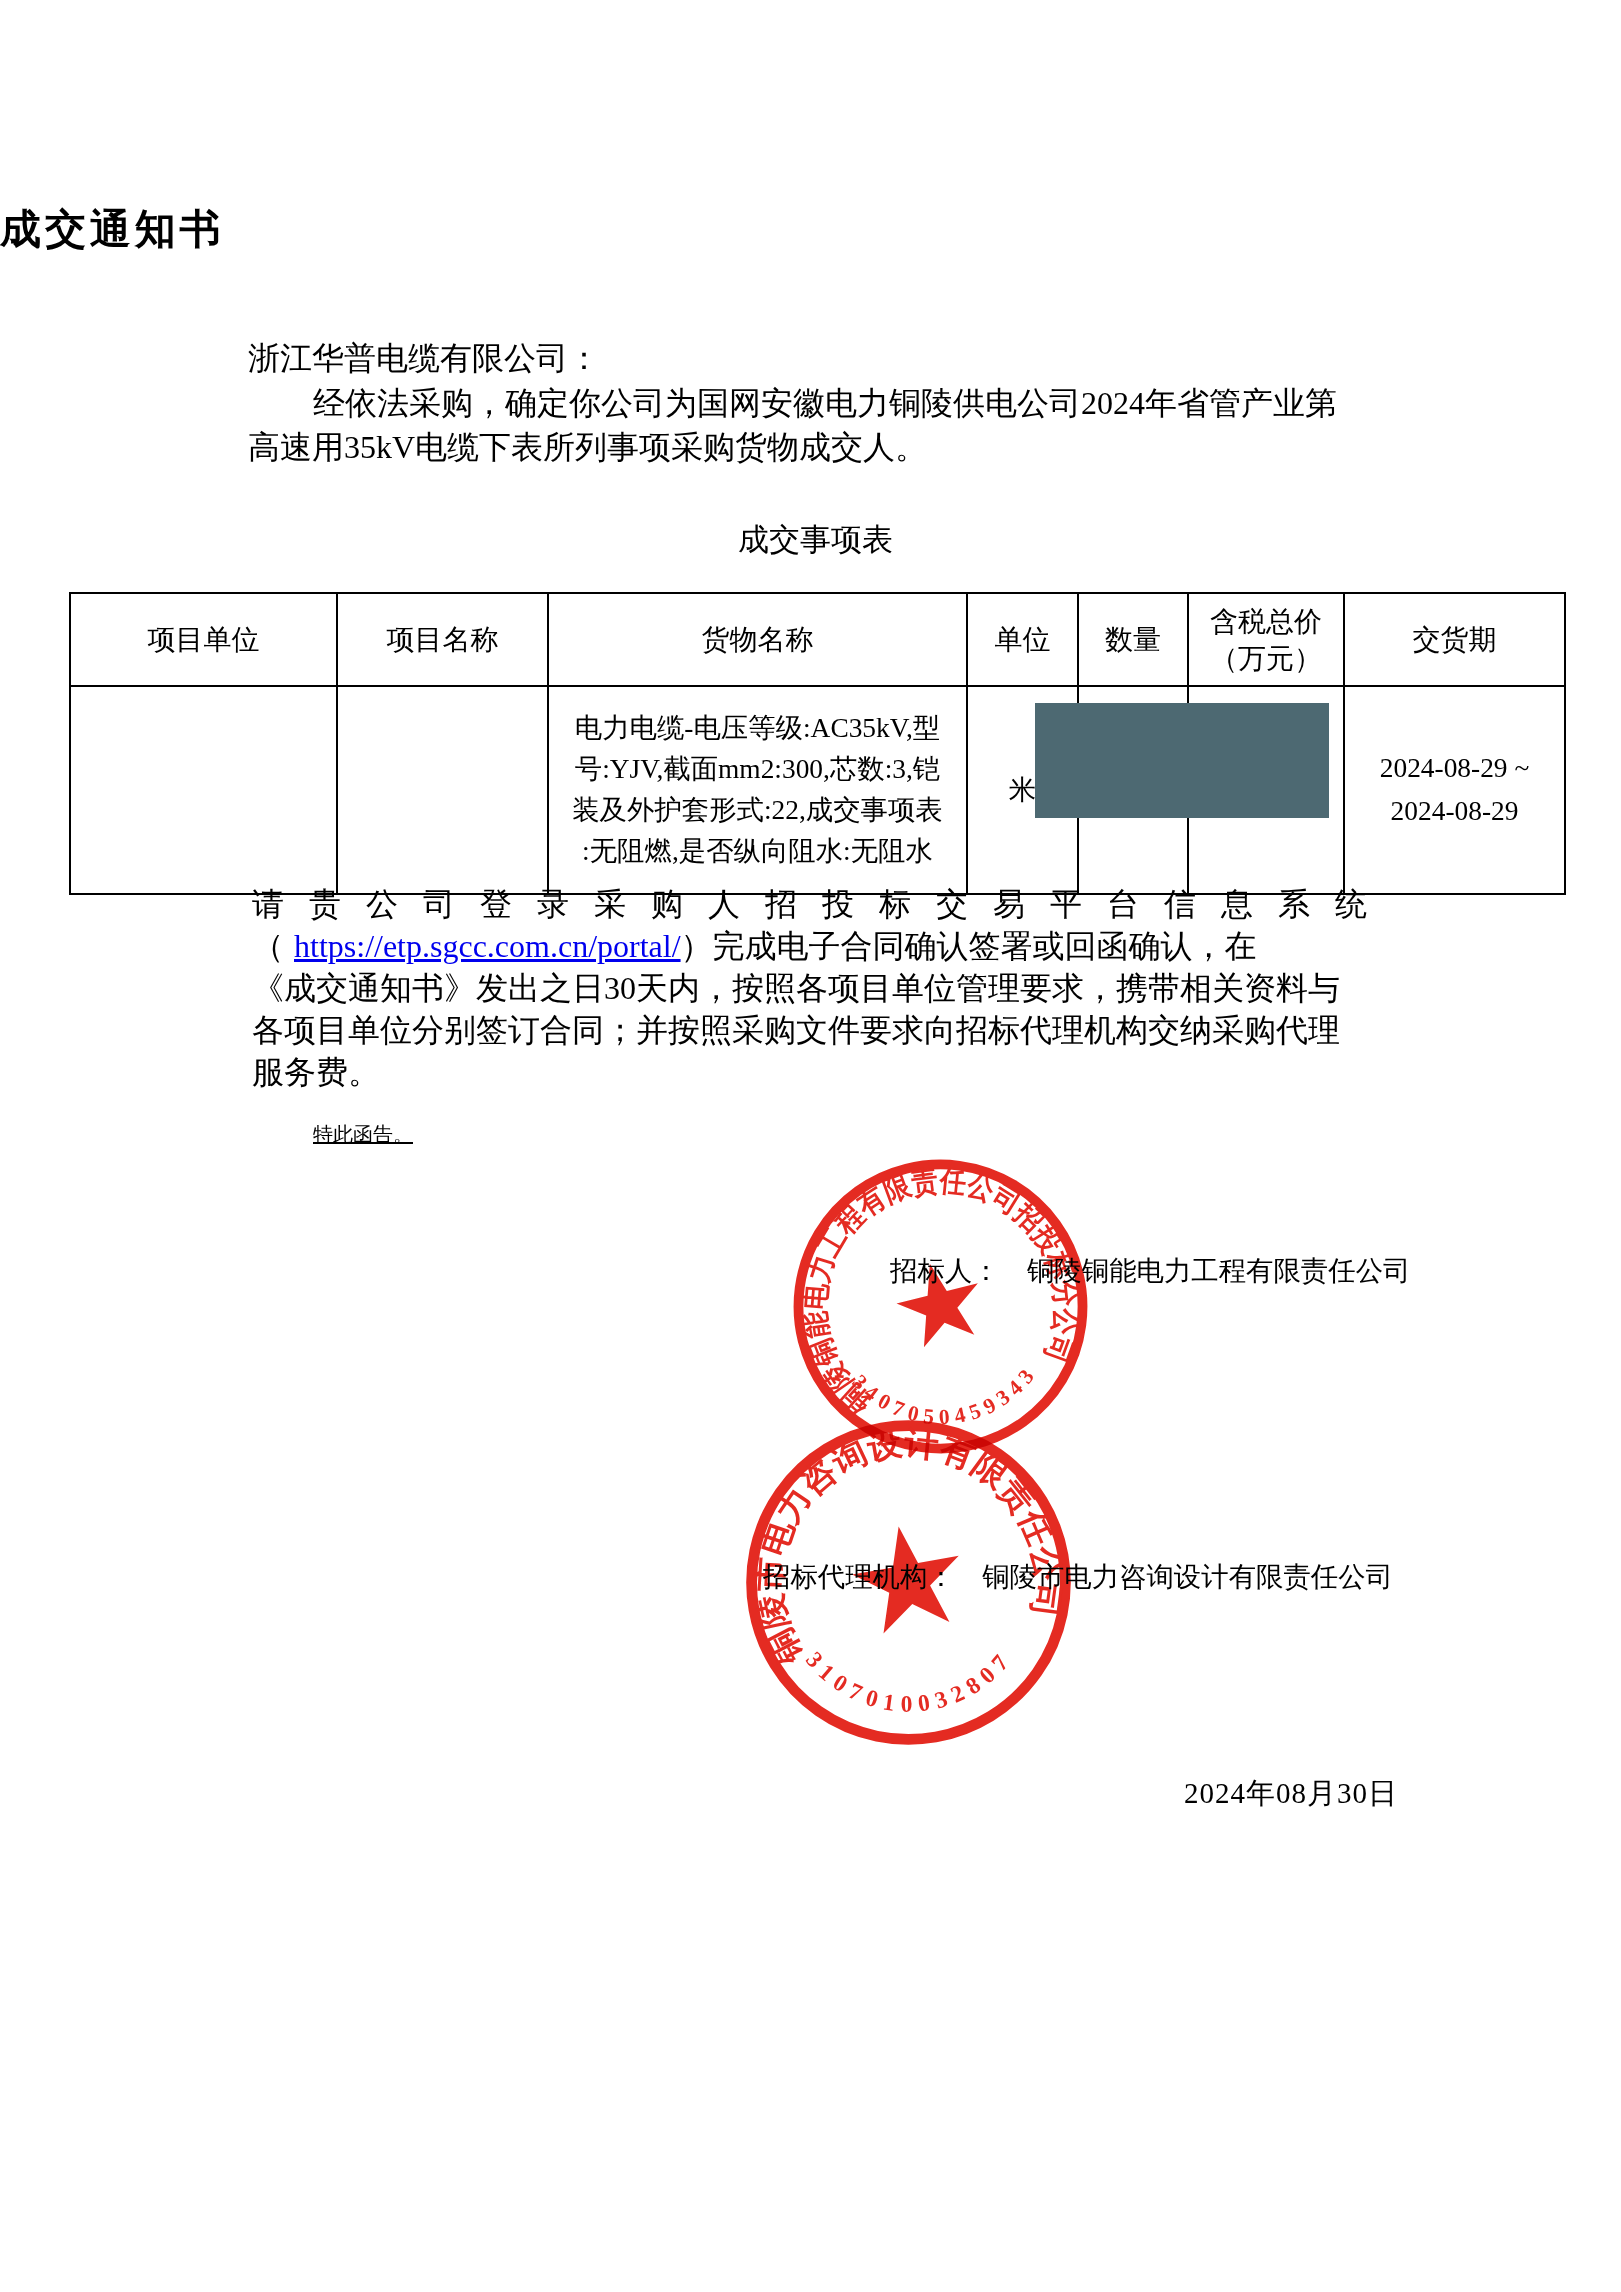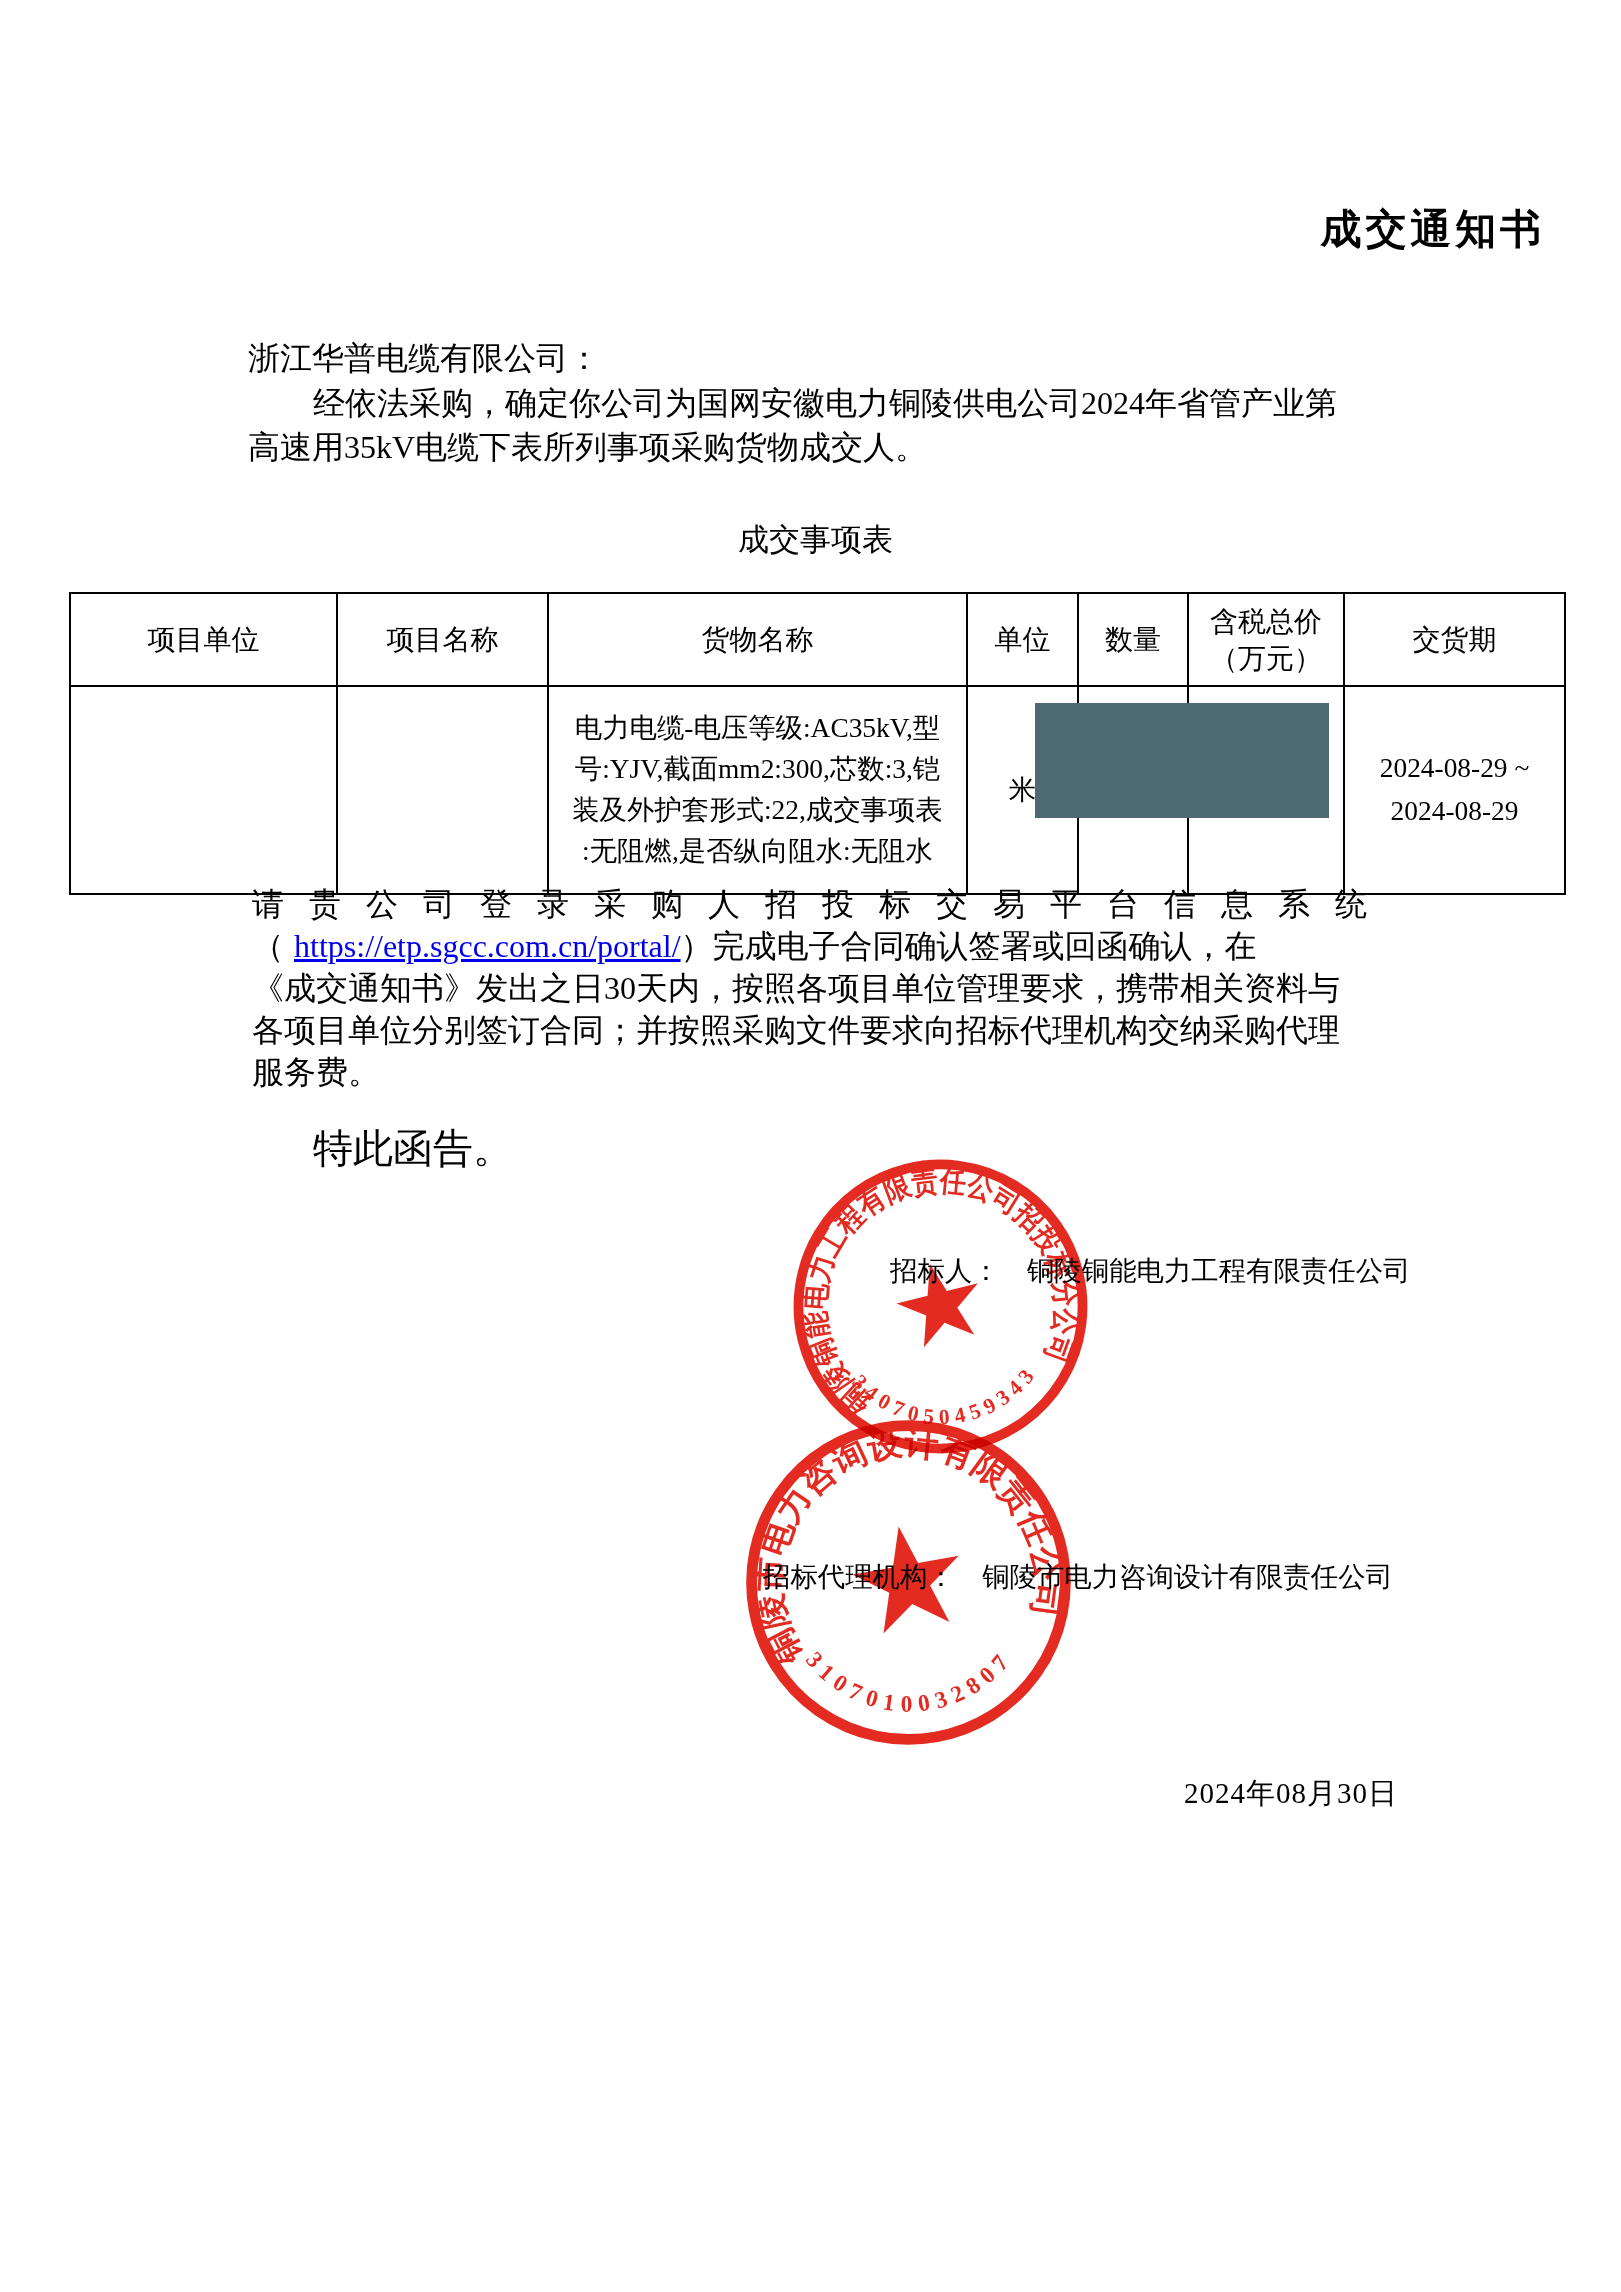--- a/index.html
+++ b/index.html
@@ -7,21 +7,21 @@
     position:relative;
     width:1621px;height:2293px;
     background:#ffffff;
     font-family:"Liberation Serif","DejaVu Serif",serif;
     color:#000;
     overflow:hidden;
   }
   .abs{position:absolute;}
   .doc-title{
     top:202px;left:0;width:1545px;
-    text-align:right;
+    text-align:left;
     font-size:41px;font-weight:bold;letter-spacing:3.9px;
   }
   .addressee{
     top:337px;left:248px;
     font-size:32px;
   }
   .para1{
     top:381px;left:248px;width:1155px;
     font-size:32px;line-height:44px;
   }
@@ -50,21 +50,21 @@
     top:703px;left:1035px;width:294px;height:115px;
     background:#4d6972;
   }
   .para2{
     top:883px;left:252px;width:1149px;
     font-size:32px;line-height:42px;
   }
   .para2 .spread{letter-spacing:25px;white-space:nowrap;}
   .para2 a{color:#0000ee;text-decoration:underline;cursor:pointer;margin-left:10px;}
   .closing{
-    top:1121px;left:313px;font-size:40px;
+    top:1121px;left:313px;font-size:20px;text-decoration:underline;
   }
   .sign-line{
     font-size:27.4px;white-space:pre;
   }
   .bidder-line{top:1253px;left:890px;}
   .agency-line{top:1519px;left:763px;margin-top:40px;}
   .doc-date{
     top:1774px;left:1184px;font-size:29px;letter-spacing:1px;
   }
   .stamp{

